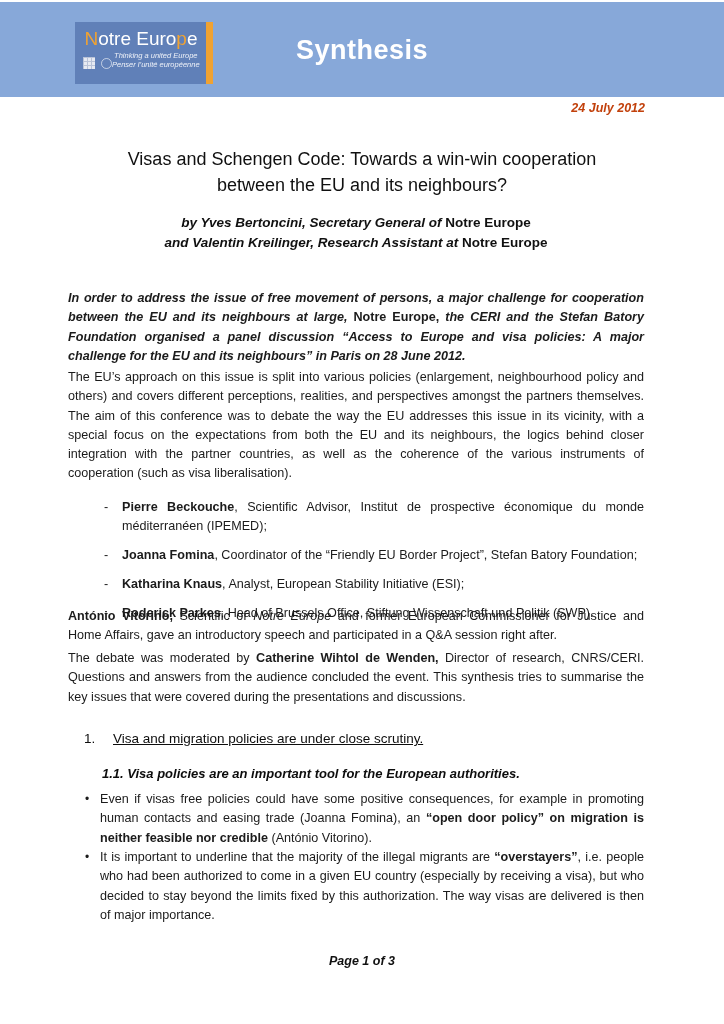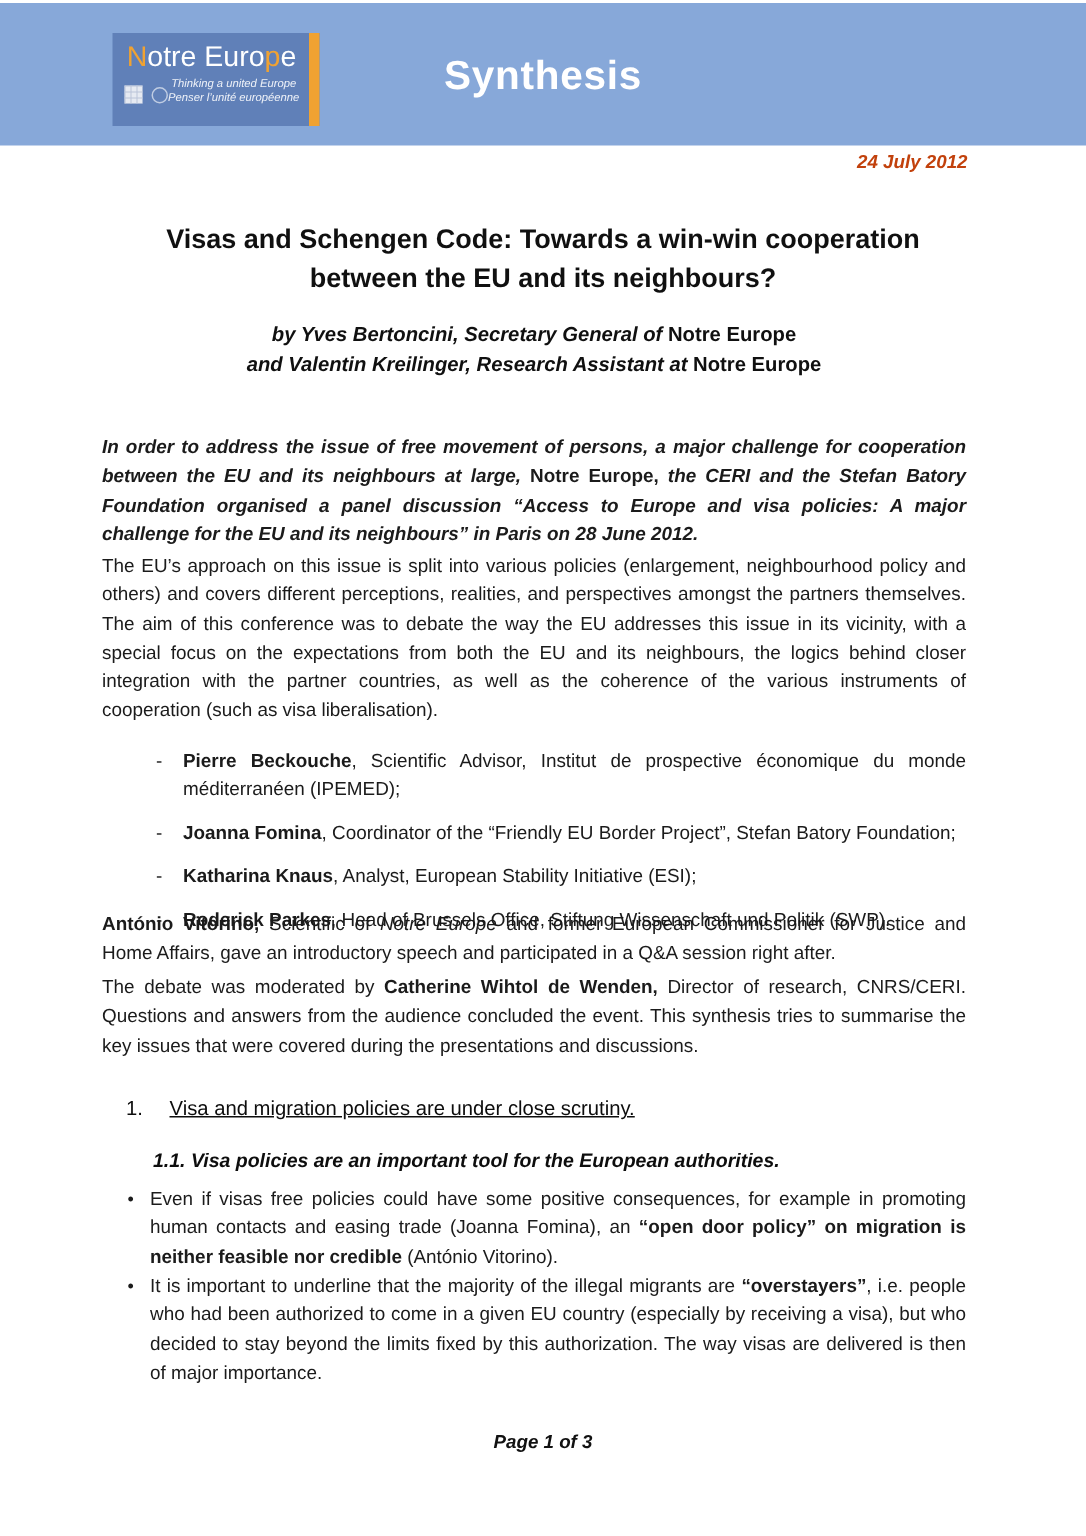--- a/index.html
+++ b/index.html
@@ -39,21 +39,21 @@
   .logo-circle-icon{width:11px;height:11px;border:1px solid rgba(255,255,255,.6);border-radius:50%;flex:0 0 auto;}
   .logo-tagline{flex:1;text-align:center;font-style:italic;color:#eef1f8;font-size:7.5px;line-height:9px;white-space:nowrap;}
 
   
   .doc-date{
     position:absolute;top:101px;right:79px;
     font-size:12.5px;font-weight:700;font-style:italic;color:#c2410c;
   }
   .doc-title{
     position:absolute;top:146px;left:48px;width:628px;text-align:center;
-    font-size:18px;font-weight:700;line-height:26px;color:#101010;
+    font-size:18px;font-weight:400;line-height:26px;color:#101010;
   }
   .byline{
     position:absolute;top:213px;left:68px;width:576px;text-align:center;
     font-size:13.5px;line-height:20px;font-weight:700;font-style:italic;color:#101010;
   }
   .block{position:absolute;left:68px;width:576px;font-size:12.6px;line-height:19.3px;color:var(--text);}
   .just{text-align:justify;}
   .p-bi{font-weight:700;font-style:italic;}
 
   .intro{top:289px;}

